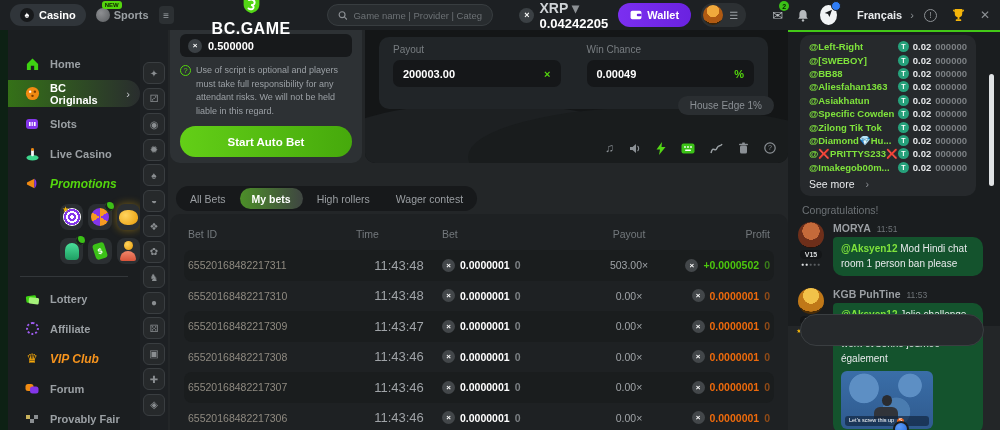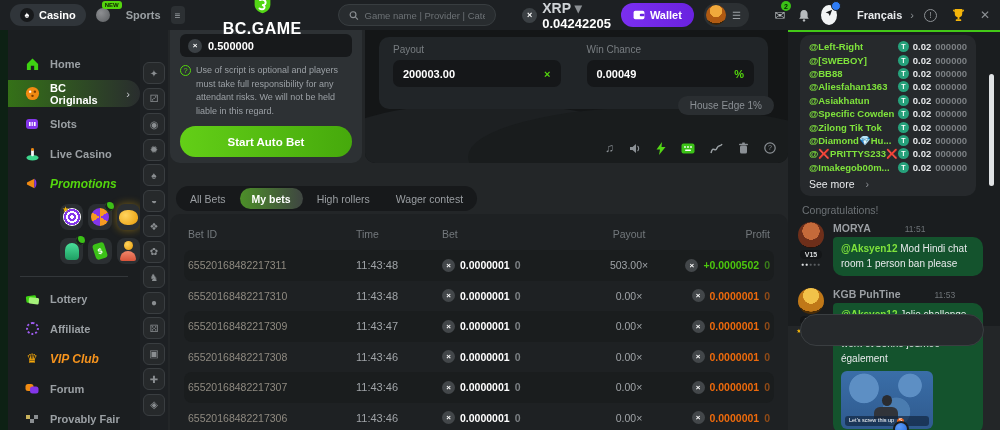--- a/index.html
+++ b/index.html
@@ -8,21 +8,21 @@
   .app { position:absolute; inset:0; width:1000px; height:430px; background:#232628; }
 
   
   .navbar { position:absolute; top:0; left:0; width:1000px; height:30px;
     background:#1d2023; display:flex; align-items:center; padding:0 10px; gap:10px; z-index:5; }
   .pill { display:flex; align-items:center; gap:5px; background:#30353a; border-radius:14px;
     height:22px; padding:0 10px; cursor:pointer; }
   .pill .spade { width:14px; height:14px; border-radius:50%; background:#17191b; color:#fff;
     font-size:9px; display:flex; align-items:center; justify-content:center; }
   .pill b { font-size:11px; color:#fff; }
-  .sports { display:flex; align-items:center; gap:16px; position:relative; cursor:pointer; }
+  .sports { display:flex; align-items:center; gap:4px; position:relative; cursor:pointer; }
   .sports .ball { width:14px; height:14px; border-radius:50%; background:radial-gradient(circle at 35% 35%, #8d8f92, #5a5d60); }
   .sports span.lbl { font-size:11px; color:#9ba0a4; font-weight:bold; }
   .newbadge { position:absolute; top:-7px; left:6px; background:#54d60e; color:#0c2000;
     font-size:6px; font-weight:bold; padding:1px 3px; border-radius:3px; }
   .sq-btn { width:18px; height:18px; background:#2c3033; border-radius:4px; color:#9ba0a4;
     font-size:10px; display:flex; align-items:center; justify-content:center; cursor:pointer; }
   .logo { display:flex; align-items:center; gap:6px; margin-left:28px; cursor:pointer;flex-direction:column; }
   .logo .mark { width:21px; height:21px; }
   .logo b { font-size:16px; letter-spacing:.5px; color:#fff; }
   .search { display:flex; align-items:center; gap:6px; background:#282c2f; border:1px solid #383d40;
@@ -129,21 +129,21 @@
   .tab.active { background:linear-gradient(90deg,#4c8f28,#3f4542); color:#fff; font-weight:bold; }
 
   
   .bets { position:absolute; left:2px; right:0; top:184px; bottom:0; background:#1e2123;
     border-radius:10px 10px 0 0; padding:4px 14px 0; overflow:hidden; }
   .trow { display:grid; grid-template-columns:168px 86px 136px 102px 1fr; align-items:center;
     height:30.5px; padding:0 4px; border-radius:8px; }
   .trow.head { height:32px; color:#73787c; font-size:10.5px; }
   .trow.stripe { background:#1a1d1e; }
   .cell-id { font-size:10.5px; color:#8f8a80; }
-  .cell-time { font-size:11px; color:#9fa3a7; }
+  .cell-time { font-size:13px; color:#9fa3a7;text-align:center; }
   .cell-bet { display:flex; align-items:center; gap:5px; font-size:10.5px; }
   .cell-bet b { color:#fff; }
   .dim { color:#7c8084; font-weight:bold; }
   .cell-payout { font-size:10.5px; color:#9fa3a7; text-align:center; }
   .head .h-payout { text-align:center; }
   .cell-profit { display:flex; align-items:center; gap:5px; justify-content:flex-end; font-size:10.5px; }
   .cell-profit b.win { color:#4cc60d; }
   .cell-profit b.loss { color:#ed6a0c; }
   .cell-profit .dim.win { color:#3a7d1a; }
   .cell-profit .dim.loss { color:#8f4a17; }
@@ -173,21 +173,21 @@
   .av2 { background:radial-gradient(circle at 50% 30%, #f2c249 0 35%, #c07818 36% 70%, #4a2c06 71%); }
   .lvl-badge { background:#141618; color:#d8dadc; font-size:7px; font-weight:bold; border-radius:6px;
     padding:1px 5px; }
   .dots { font-size:5px; letter-spacing:1px; color:#5a5e61; }
   .dots .on { color:#dfe2e4; }
   .stars { font-size:6px; letter-spacing:.5px; color:#6b5212; }
   .stars .on { color:#f5b50a; }
   .msg-body { flex:1; }
   .msg-head { display:flex; align-items:baseline; gap:6px; margin-bottom:3px; }
   .msg-name { font-size:10.5px; font-weight:bold; color:#9b9fa3; }
-  .msg-time { font-size:8.5px; color:#6f7478;margin-left:28px; }
+  .msg-time { font-size:8.5px; color:#6f7478; }
   .bubble { background:#14532d; border-radius:4px 10px 10px 10px; padding:5px 8px; font-size:10px;
     line-height:1.45; color:#e8eaec; max-width:150px; }
   .mention { color:#7fe33c; font-weight:bold; cursor:pointer; }
   .chat-img { position:relative; margin-top:5px; width:92px; height:58px; border-radius:6px; overflow:visible;
     cursor:pointer; }
   .chat-img .frame { position:absolute; inset:0; border-radius:6px; overflow:hidden;
     background:radial-gradient(circle at 25% 30%, #5d8fc4 0 18%, transparent 19%),
                radial-gradient(circle at 75% 25%, #5d8fc4 0 14%, transparent 15%),
                radial-gradient(circle at 60% 70%, #4a7cb0 0 20%, transparent 21%),
                linear-gradient(180deg,#3a6ea8,#2f5a8e); }

